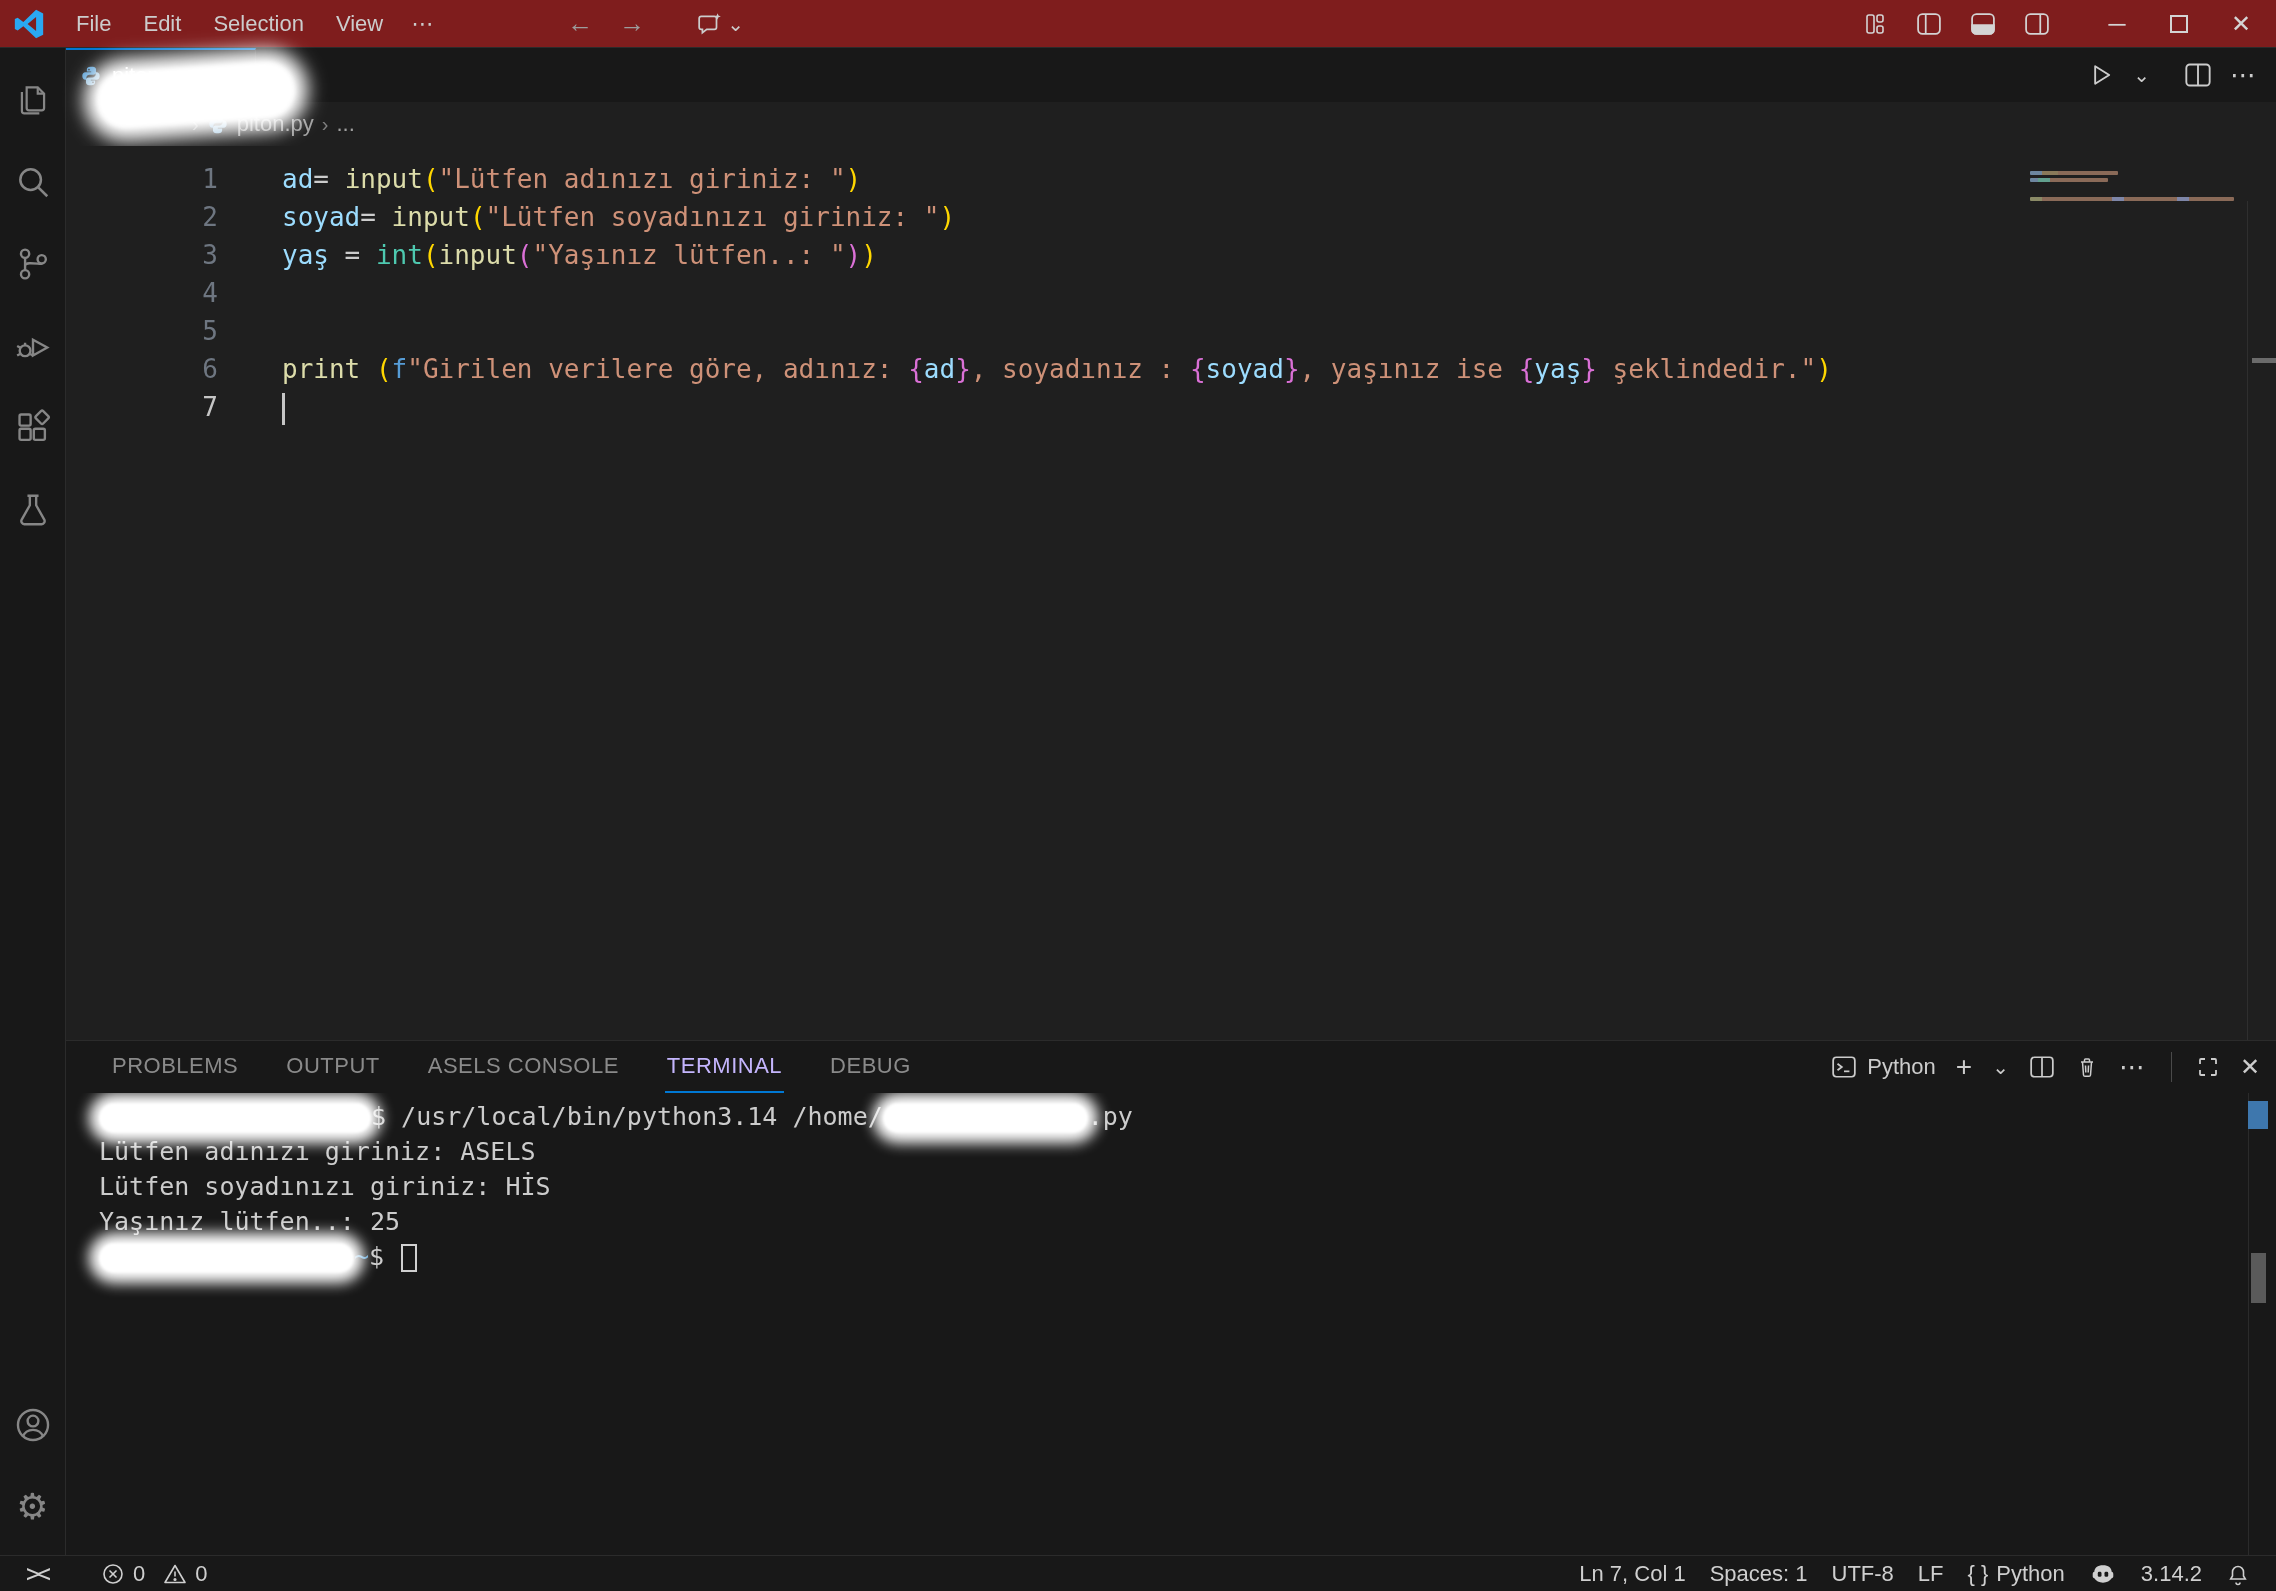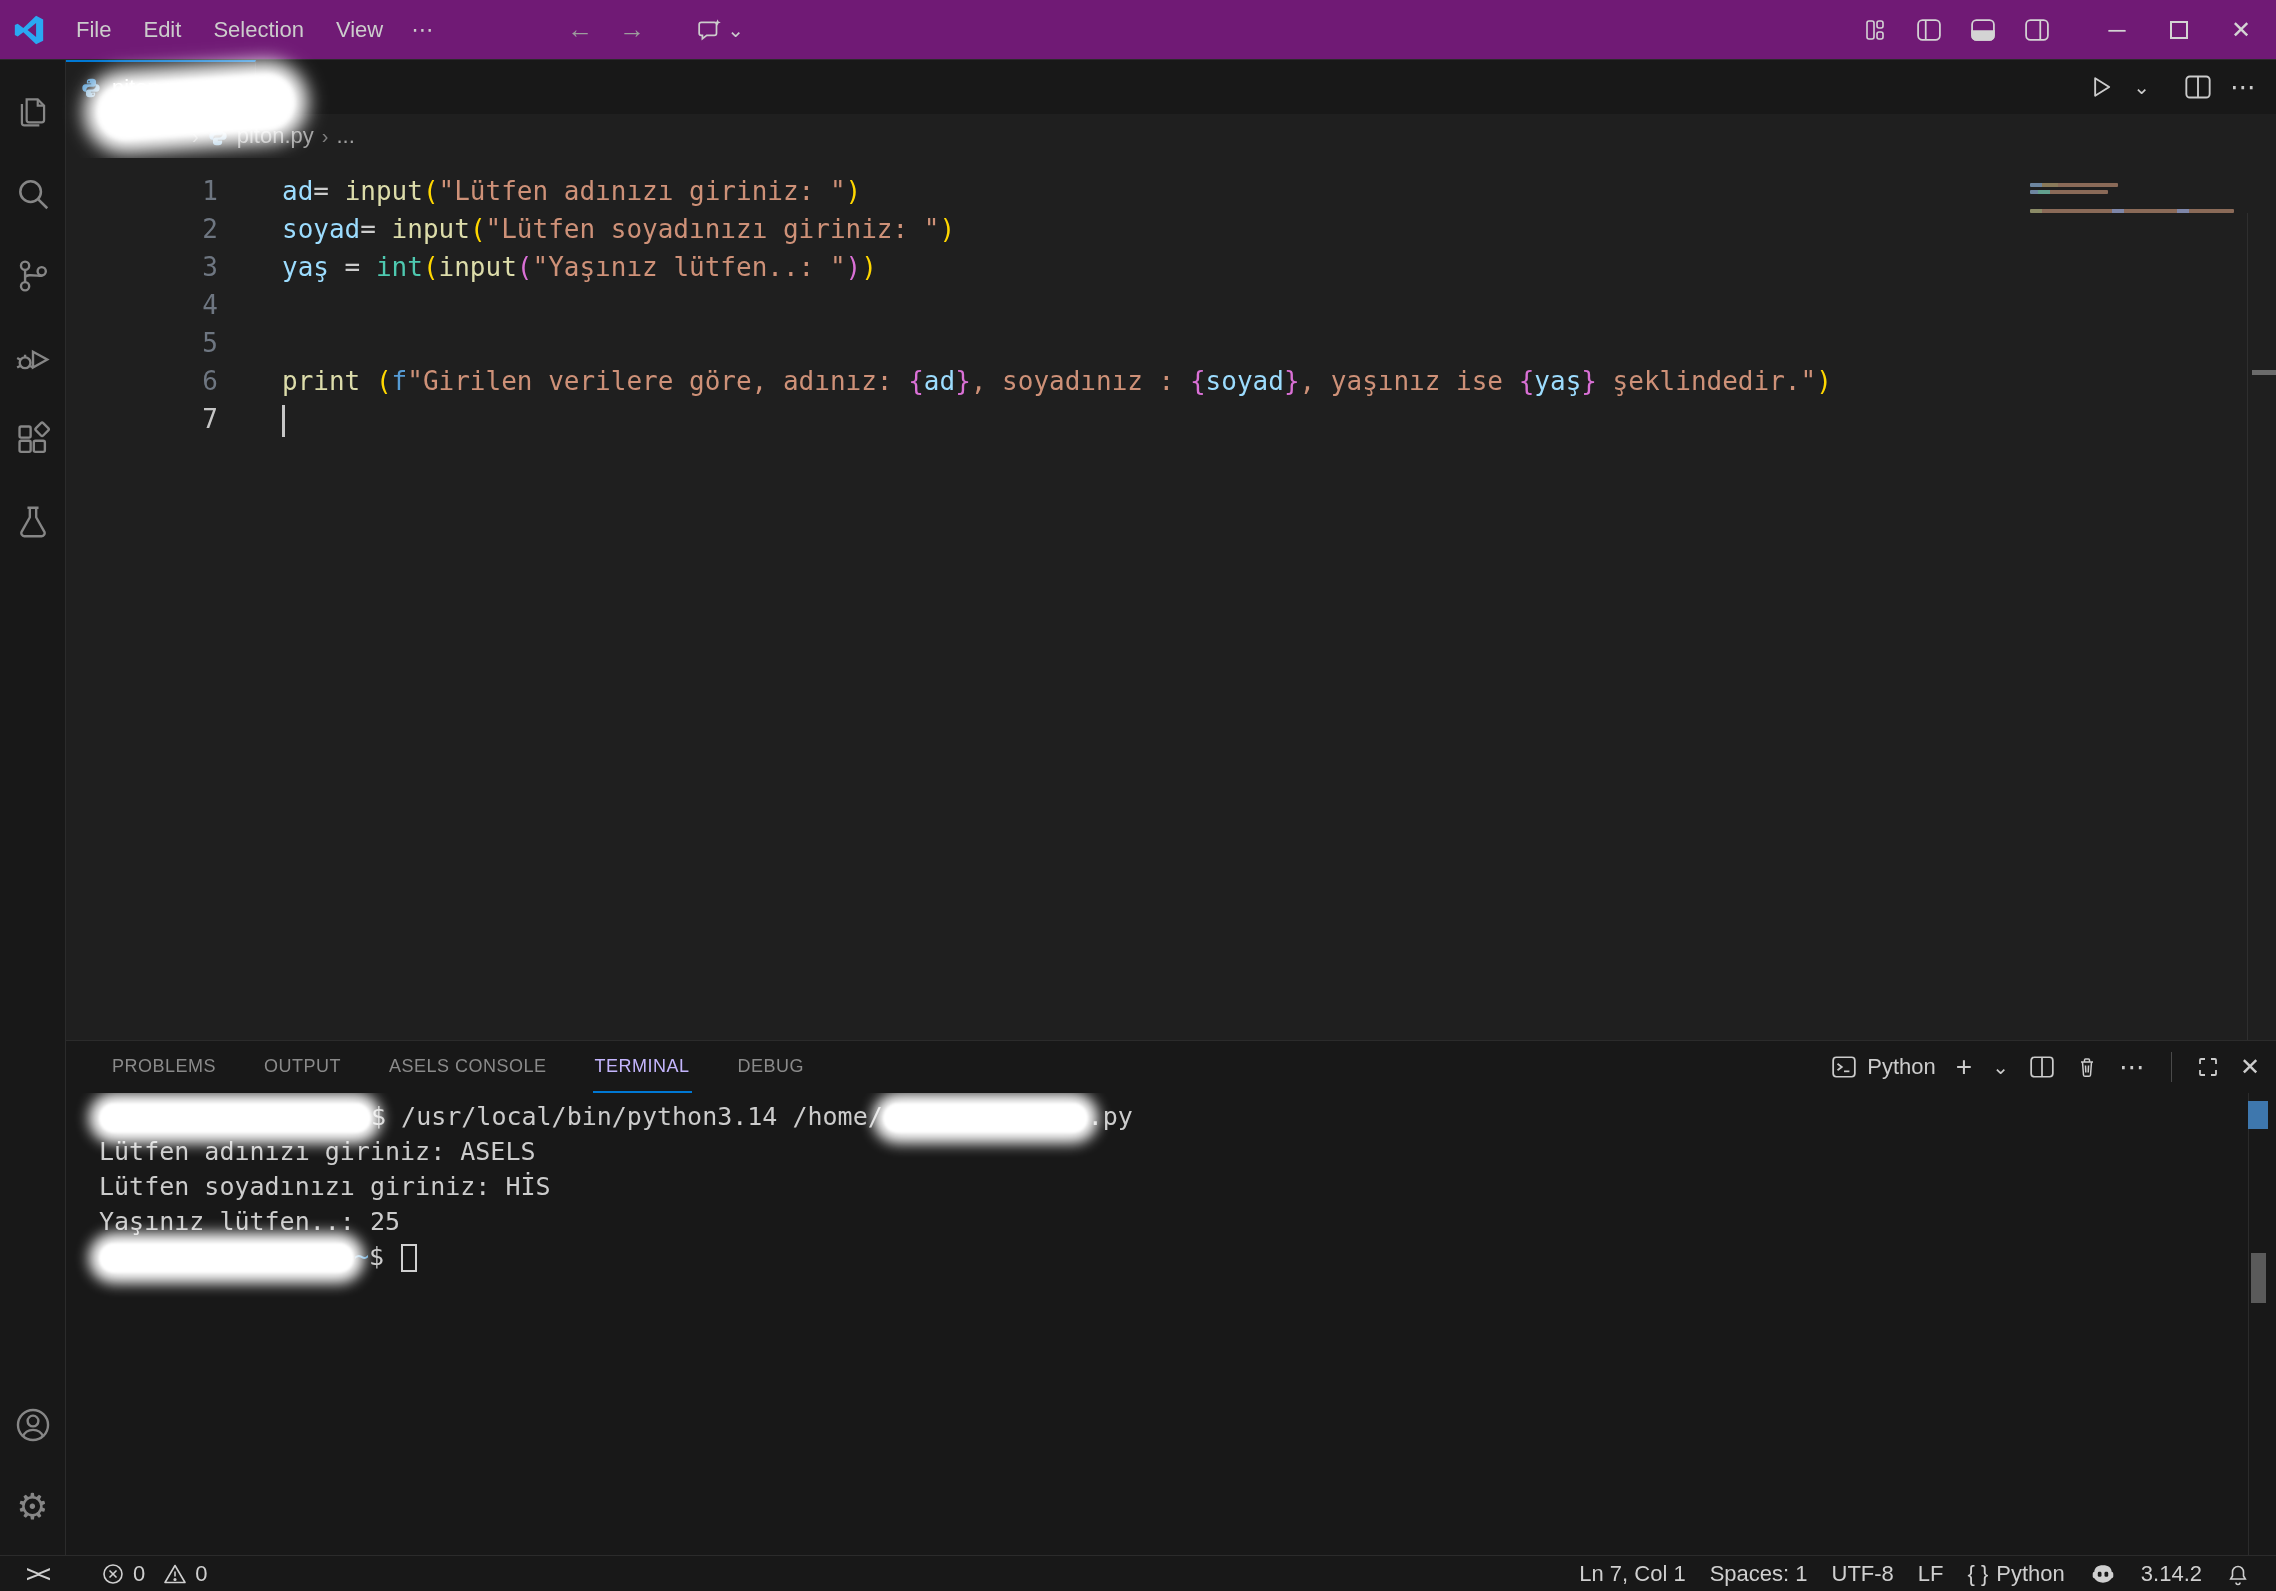--- a/index.html
+++ b/index.html
@@ -1,21 +1,21 @@
 <!DOCTYPE html>
 <html><head>
 <meta charset="utf-8">
 <style>
   * { margin:0; padding:0; box-sizing:border-box; }
   html,body { width:2276px; height:1591px; overflow:hidden; background:#1f1f1f;
               font-family:"Liberation Sans","DejaVu Sans",sans-serif; }
   #window { width:2276px; height:1591px; display:flex; flex-direction:column; background:#1f1f1f; }
 
   
-  .titlebar { height:60px; background:#701a75; display:flex; align-items:center;
+  .titlebar { height:48px; background:#7f1d1d; display:flex; align-items:center;
               border-bottom:1px solid #2b2b2b; color:#cccccc; font-size:22px; flex:none; }
   .vscode-logo { width:34px; height:34px; margin:0 14px 0 12px; flex:none; }
   .menu-item { padding:4px 16px; border-radius:6px; cursor:default; }
   .menu-more { padding:4px 12px; letter-spacing:2px; }
   .nav-arrows { display:flex; gap:26px; margin:0 28px 0 120px; color:#9d9d9d; font-size:26px; }
   .searchbox { width:878px; height:34px; background:#232323; border:1px solid #585858;
                border-radius:8px; display:flex; align-items:center; justify-content:center;
                gap:10px; color:#9d9d9d; font-size:21px; }
   .copilot-chat { margin-left:24px; display:flex; align-items:center; gap:4px; color:#cccccc; }
   .tb-right { margin-left:auto; display:flex; align-items:center; gap:12px; padding-right:14px; }
@@ -73,21 +73,21 @@
   .ruler-tick { position:absolute; left:2186px; top:212px; width:24px; height:5px; background:#6b6b6b; }
 
   .censor-blob { position:absolute; background:#ffffff; border-radius:40px;
                  box-shadow:0 0 18px 12px #ffffff; filter:blur(2px); }
   .blob-breadcrumb { left:30px; top:-36px; width:200px; height:58px; transform:rotate(-4deg); }
 
   
   .panel { height:515px; background:#181818; border-top:1px solid #2b2b2b; flex:none;
            display:flex; flex-direction:column; }
   .panel-header { height:52px; display:flex; align-items:center; padding:0 16px 0 44px; flex:none; }
-  .panel-tabs { display:flex; gap:44px; font-size:18px; letter-spacing:0.5px; color:#8a8a8a; height:100%; }
+  .panel-tabs { display:flex; gap:44px; font-size:22px; letter-spacing:0.5px; color:#8a8a8a; height:100%; }
   .panel-tab { display:flex; align-items:center; border-bottom:2px solid transparent; padding:0 2px; }
   .panel-tab.active { color:#c4b5fd; border-bottom-color:#0078d4; }
   .panel-actions { margin-left:auto; display:flex; align-items:center; gap:20px; color:#cccccc; }
   .pa-label { display:flex; align-items:center; gap:10px; font-size:22px; color:#cccccc; }
   .pa-divider { width:1px; height:30px; background:#4a4a4a; margin:0 4px; }
   .plus-glyph { font-size:28px; font-weight:300; }
 
   .terminal { flex:1; position:relative; padding:6px 0 0 33px; color:#cccccc;
               font-family:"DejaVu Sans Mono","Liberation Mono",monospace; font-size:25px; overflow:hidden; }
   .term-line { height:35px; line-height:35px; white-space:pre; }

